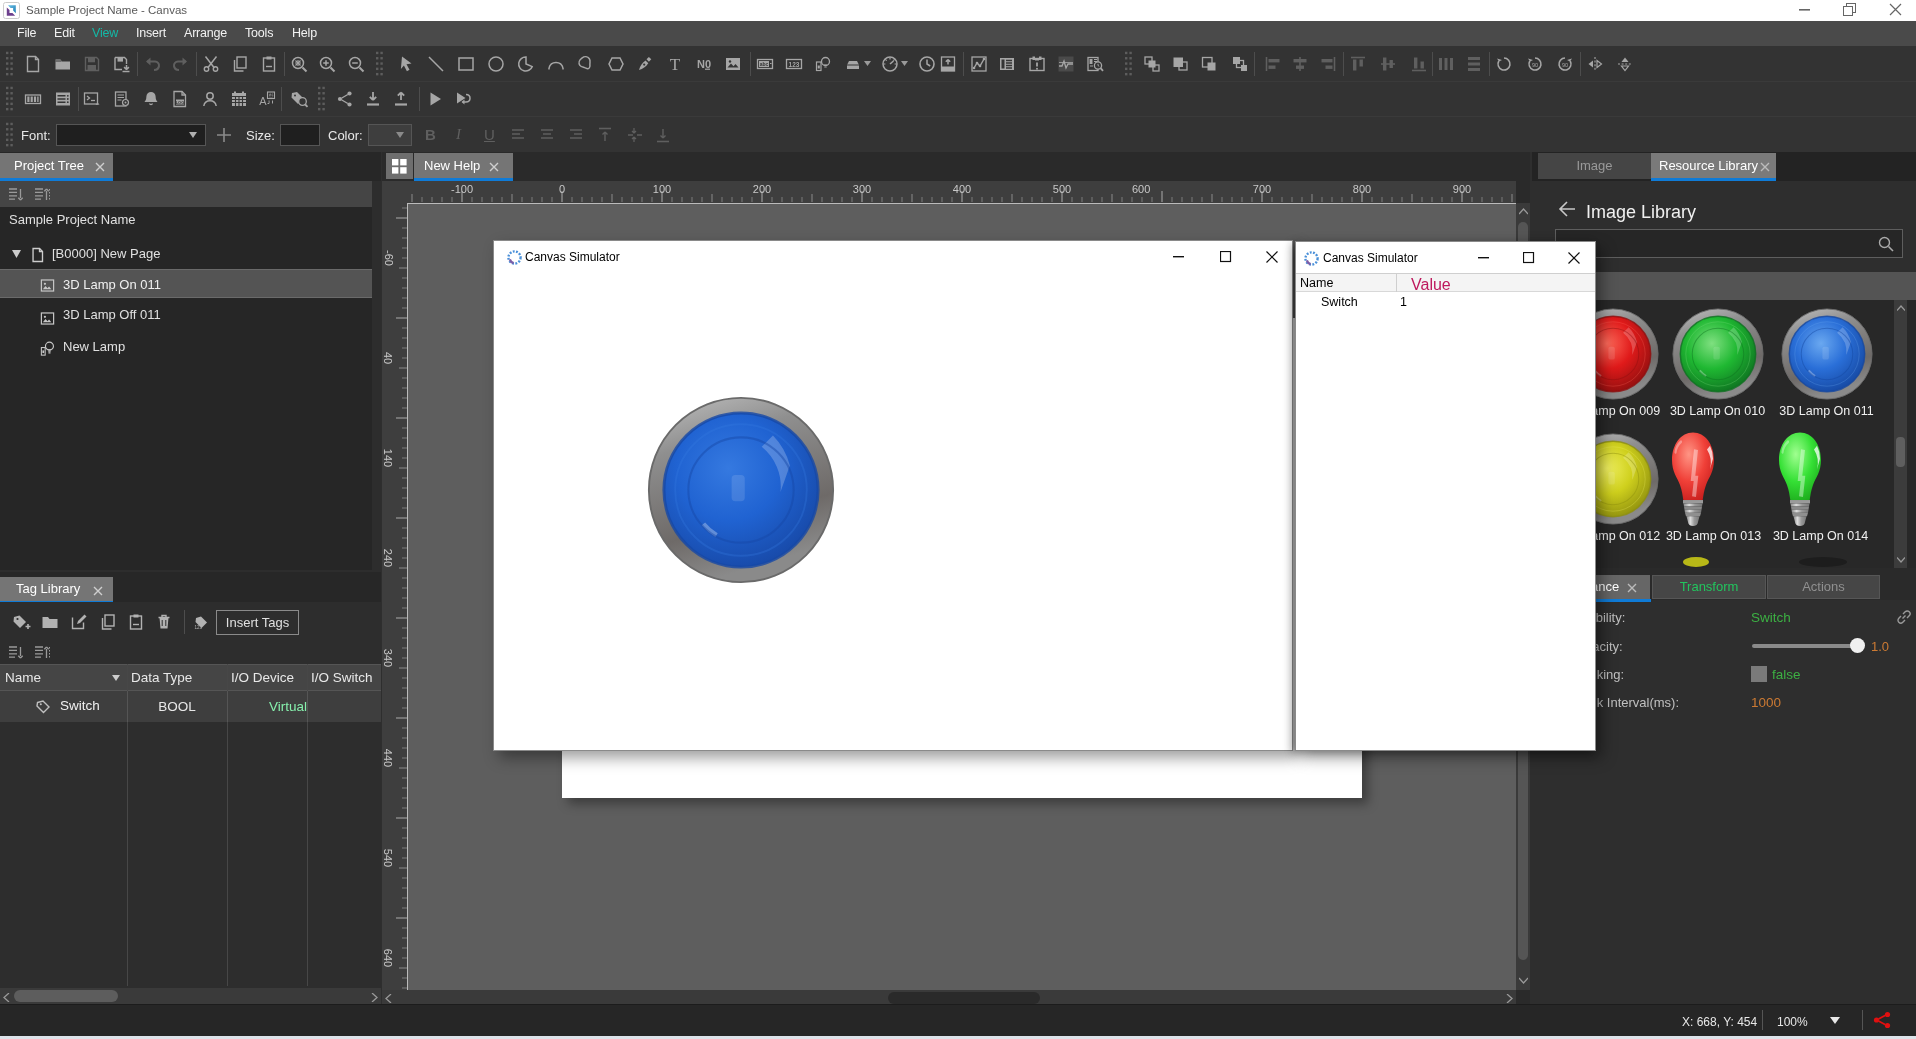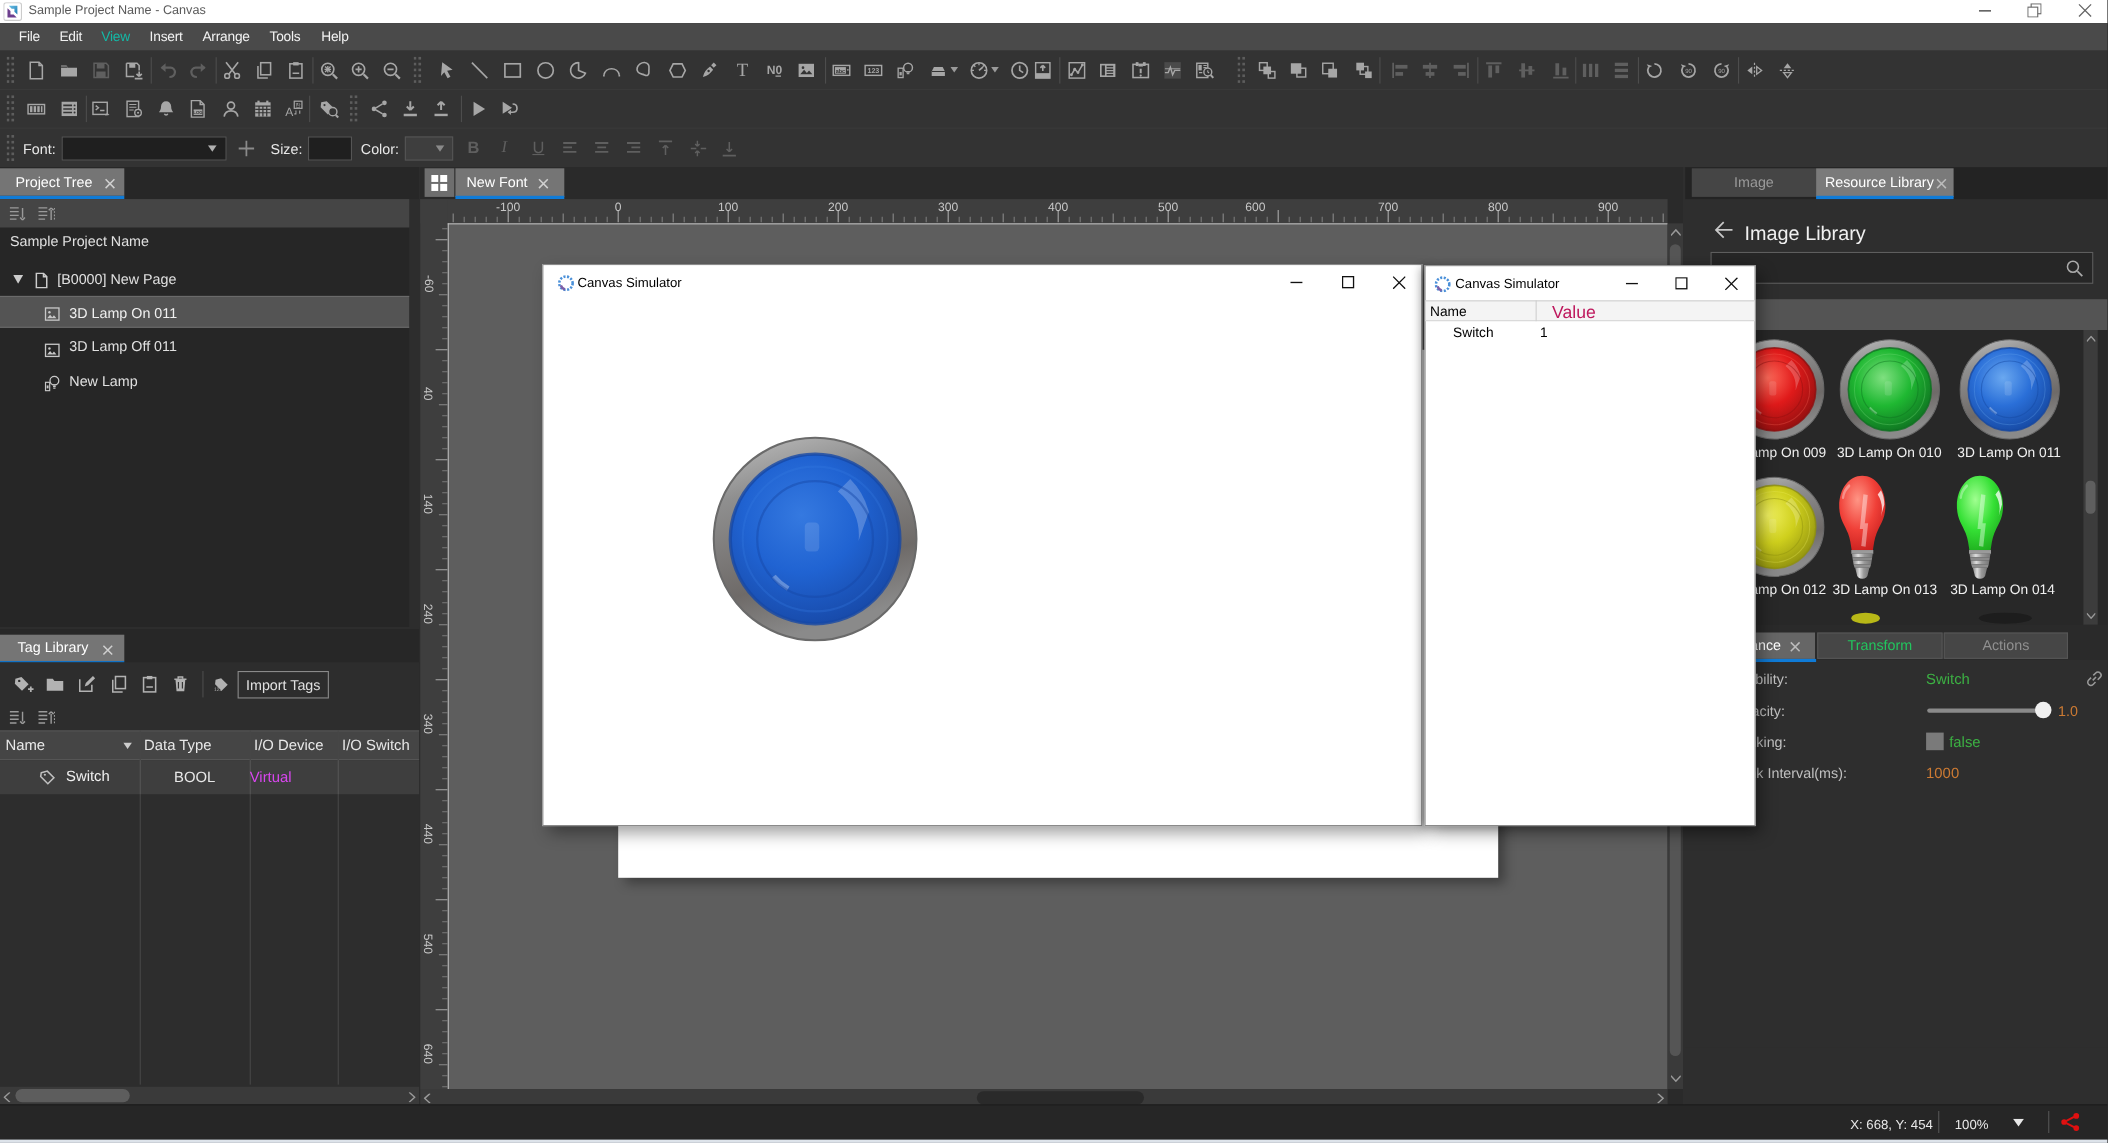--- a/index.html
+++ b/index.html
@@ -584,21 +584,21 @@
     <path d="M4.5 5.5h11" stroke="#b2b2b2" stroke-width="1.5"></path>
     <path d="M8 5V3.5h4V5" fill="none" stroke="#b2b2b2" stroke-width="1.4"></path>
     <path d="M5.5 5.5l1 11h7l1-11" fill="#b2b2b2"></path>
     <path d="M8.2 8v6M11.8 8v6" stroke="#2d2d2d" stroke-width="1"></path>
   </svg>
 <svg style="position:absolute;left:191px;top:612px" width="20" height="20" viewBox="0 0 20 20">
     <path d="M5 6l5-1.4L16 10.5l-5.5 5.5L4.5 10z" fill="#b2b2b2"></path>
     <text x="3.5" y="16.5" font-size="4.5" font-family="Liberation Sans" fill="#b2b2b2">123</text>
   </svg>
 <div style="position:absolute;left:184px;top:610px;width:1px;height:24px;background:#4d4d4d"></div>
-<div class="abs" style="left:216px;top:610px;width:83px;height:25px;border:1px solid #8a8a8a;background:#2d2d2d;color:#e0e0e0;font-size:13px;text-align:center;line-height:23px">Import Tags</div>
+<div class="abs" style="left:216px;top:610px;width:83px;height:25px;border:1px solid #8a8a8a;background:#2d2d2d;color:#e0e0e0;font-size:13px;text-align:center;line-height:23px">Insert Tags</div>
 <svg style="position:absolute;left:6px;top:642px" width="20" height="20" viewBox="0 0 20 20">
     <path d="M3 5h8M3 8.4h8M3 11.8h8M3 15.2h6" stroke="#9a9a9a" stroke-width="1.3"></path>
     <path d="M14.5 5v9M14.5 16l-2.2-2.2M14.5 16l2.2-2.2" stroke="#9a9a9a" stroke-width="1.3" fill="none"></path>
   </svg>
 <svg style="position:absolute;left:32px;top:642px" width="20" height="20" viewBox="0 0 20 20">
     <path d="M3 5h8M3 8.4h8M3 11.8h8M3 15.2h6" stroke="#9a9a9a" stroke-width="1.3"></path>
     <path d="M14.5 16V7M14.5 5l-2.2 2.2M14.5 5l2.2 2.2" stroke="#9a9a9a" stroke-width="1.3" fill="none"></path>
     <path d="M17.5 5v11" stroke="#9a9a9a" stroke-width="1" stroke-dasharray="1.5 1.5"></path>
   </svg>
 <div class="abs" style="left:0;top:664px;width:381px;height:27px;background:#454545;border-top:1px solid #555;border-bottom:1px solid #555"></div>
@@ -615,39 +615,39 @@
 <div class="abs" style="left:0;top:691px;width:381px;height:31px;background:#3e3e3e"></div>
 <div class="abs" style="left:127px;top:691px;width:1px;height:31px;background:#555"></div>
 <div class="abs" style="left:227px;top:691px;width:1px;height:31px;background:#555"></div>
 <div class="abs" style="left:307px;top:691px;width:1px;height:31px;background:#555"></div>
 <svg style="position:absolute;left:35px;top:698px" width="17" height="17" viewBox="0 0 17 17">
     <path d="M2.5 4.5L8 3l6 6-5.5 5.5L2 8z" fill="none" stroke="#c0c0c0" stroke-width="1.4"></path>
     <circle cx="5.8" cy="6.3" r="1" fill="#c0c0c0"></circle>
   </svg>
 <div class="abs" style="left:60px;top:698px;font-size:13.5px;color:#f0f0f0">Switch</div>
 <div class="abs" style="left:127px;top:699px;width:100px;font-size:13.5px;color:#e8e8e8;text-align:center">BOOL</div>
-<div class="abs" style="left:227px;top:699px;width:80px;font-size:13.5px;color:#d946ef;text-align:left">Virtual</div>
+<div class="abs" style="left:227px;top:699px;width:80px;font-size:13.5px;color:#86efac;text-align:right">Virtual</div>
 <div class="abs" style="left:0;top:988px;width:381px;height:16px;background:#3a3a3a"></div>
 <svg style="position:absolute;left:3px;top:993px" width="7" height="9" viewBox="0 0 7 9">
     <path d="M6 0L1 4.5L6 9" stroke="#999" fill="none" stroke-width="1.3"></path>
   </svg>
 <svg style="position:absolute;left:371px;top:993px" width="7" height="9" viewBox="0 0 7 9">
     <path d="M1 0l5 4.5L1 9" stroke="#999" fill="none" stroke-width="1.3"></path>
   </svg>
 <div class="abs" style="left:14px;top:990px;width:104px;height:12px;background:#5d5d5d;border-radius:6px"></div>
 <div class="abs" style="left:382px;top:152px;width:1148px;height:852px;background:#2a2a2a"></div>
 <div class="abs" style="left:386px;top:153px;width:27px;height:26px;background:#6e6e6e"></div>
 <svg style="position:absolute;left:392px;top:159px" width="15" height="15" viewBox="0 0 15 15">
     <rect x="0" y="0" width="6.4" height="6.4" fill="#fff"></rect>
     <rect x="8.2" y="0" width="6.4" height="6.4" fill="#fff"></rect>
     <rect x="0" y="8.2" width="6.4" height="6.4" fill="#fff"></rect>
     <rect x="8.2" y="8.2" width="6.4" height="6.4" fill="#fff"></rect>
   </svg>
 <div class="abs" style="left:414px;top:153px;width:99px;height:26px;background:#757575"></div>
-<div class="abs" style="left:424px;top:158px;font-size:13px;color:#ffffff">New Font</div>
+<div class="abs" style="left:424px;top:158px;font-size:13px;color:#ffffff">New Help</div>
 <svg style="position:absolute;left:489px;top:162px" width="10" height="10" viewBox="0 0 10 10">
     <path d="M1 1l8 8M9 1L1 9" stroke="#cfcfcf" stroke-width="1.4"></path>
   </svg>
 <div class="abs" style="left:414px;top:178px;width:99px;height:3px;background:#0f7bd7"></div>
 <div class="abs" style="left:382px;top:181px;width:1134px;height:22px;background:#3e3e3e"></div>
 <div class="abs" style="left:382px;top:181px;width:25px;height:809px;background:#3e3e3e"></div>
 <svg style="position:absolute;left:382px;top:181px" width="1134" height="22" viewBox="0 0 1134 22">
     <line x1="30" y1="13" x2="30" y2="21" stroke="#8a8a8a" stroke-width="1"></line>
     <line x1="40" y1="16" x2="40" y2="21" stroke="#7a7a7a" stroke-width="1"></line>
     <line x1="50" y1="16" x2="50" y2="21" stroke="#7a7a7a" stroke-width="1"></line>

